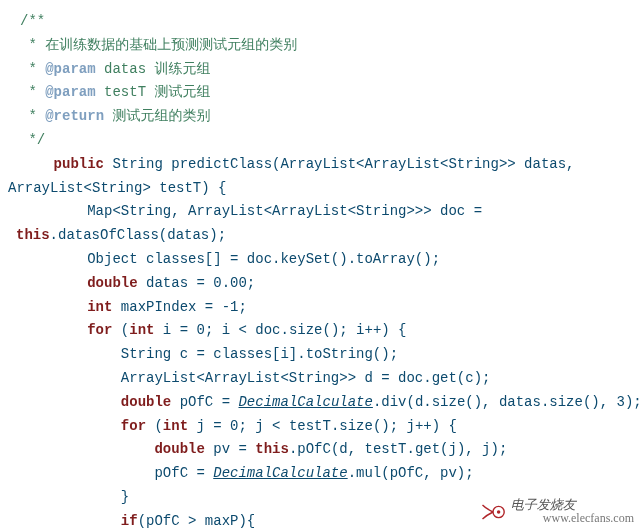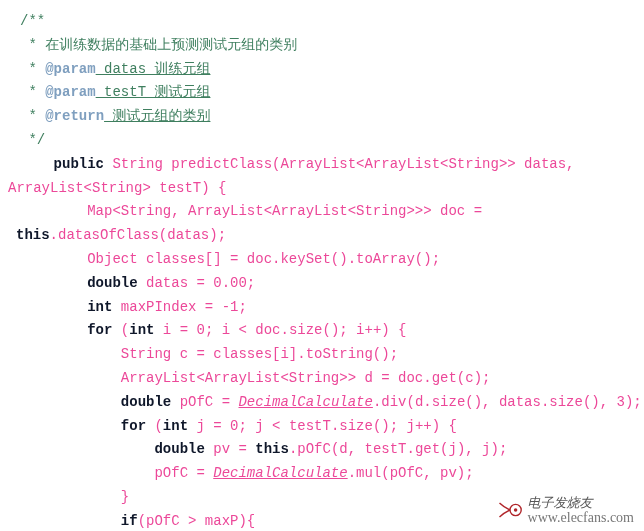--- a/index.html
+++ b/index.html
@@ -12,47 +12,47 @@
       background: #fff;
       width: 644px;
       position: relative;
     }
     .line {
       white-space: pre;
       padding: 0 0 0 20px;
     }
     .comment { color: #3f7f5f; }
     .tag { color: #7f9fbf; font-weight: bold; margin-top: 16px; }
-    .tag-text { color: #3f7f5f; text-decoration: underline; }
-    .keyword { color: #0f172a; font-weight: bold; }
-    .normal { color: #ec4899; }
+    .tag-text { color: #3f7f5f; }
+    .keyword { color: #7f1d1d; font-weight: bold; }
+    .normal { color: #0c4a6e; }
     .underline { text-decoration: underline; font-style: italic; }
     .footer {
       position: absolute;
       bottom: 8px;
       right: 10px;
       display: flex;
-      align-items: flex-start;
+      align-items: flex-end;
       gap: 4px;
     }
     .footer-logo {
       width: 28px;
       height: 28px;
       color: #b0252a;
     }
     .footer-text {
       font-family: "SimSun", serif;
       color: #666;
       font-size: 14px;
       display: flex;
       flex-direction: column;
       line-height: 1.1;
     }
     .footer-cn { font-size: 13px; font-style: italic; color: #555; }
-    .footer-url { font-size: 14px; color: #777; }
+    .footer-url { font-size: 12px; color: #777; margin-left: 32px; }
   </style>
 </head>
 <body>
 
 <div class="line"><span class="comment">/**</span></div>
 <div class="line"><span class="comment"> * </span><span class="comment">在训练数据的基础上预测测试元组的类别</span></div>
 <div class="line"><span class="comment"> * </span><span class="tag">@param</span><span class="tag-text"> datas 训练元组</span></div>
 <div class="line"><span class="comment"> * </span><span class="tag">@param</span><span class="tag-text"> testT 测试元组</span></div>
 <div class="line"><span class="comment"> * </span><span class="tag">@return</span><span class="tag-text"> 测试元组的类别</span></div>
 <div class="line"><span class="comment"> */</span></div>

